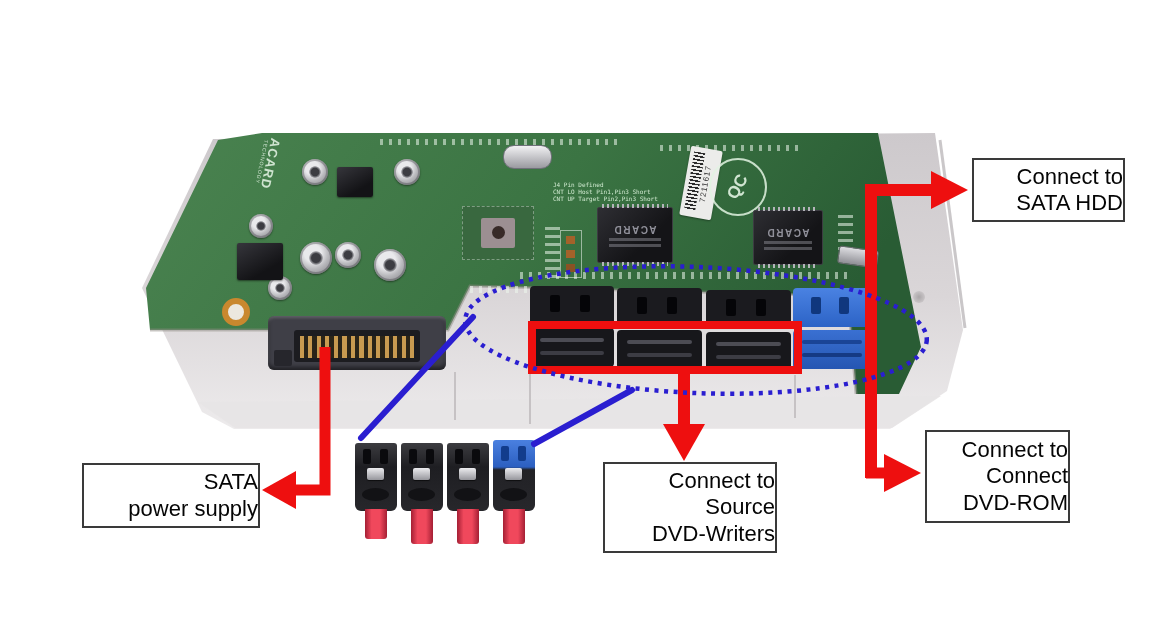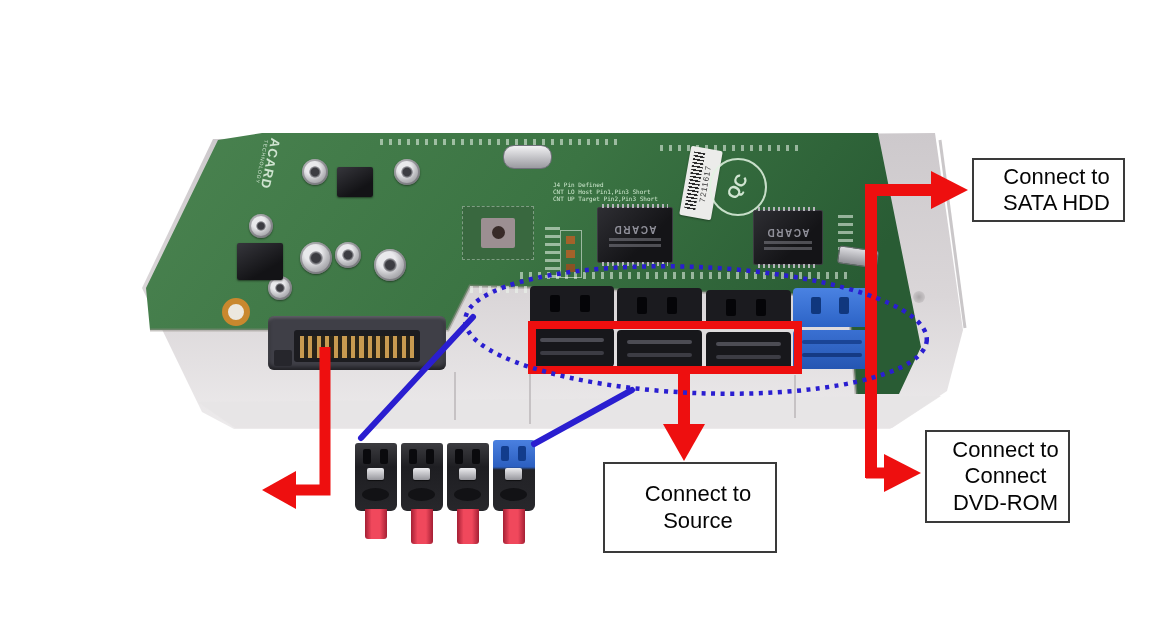--- a/index.html
+++ b/index.html
@@ -4,21 +4,21 @@
 <style>
   html,body{margin:0;padding:0;background:#fff;}
   .scene{position:relative;width:1154px;height:625px;background:#fff;overflow:hidden;
          font-family:"Liberation Sans",sans-serif;}
   .abs{position:absolute;}
   svg.layer{position:absolute;left:0;top:0;width:1154px;height:625px;pointer-events:none;}
   #photo-base{z-index:1;}
   .comp{position:absolute;z-index:2;}
   #annot{z-index:4;}
   .label-box{position:absolute;z-index:5;background:#fff;border:2px solid #3a3a3a;
-             display:flex;flex-direction:column;align-items:center;justify-content:center;
+             display:flex;flex-direction:column;align-items:flex-end;justify-content:center;
              font-size:22px;line-height:1.2;color:#050505;text-align:center;box-sizing:border-box;padding-left:16px;}
   
   .cap{border-radius:50%;background:radial-gradient(circle at 40% 35%, #e9e9ec 0 30%, #b9b9bd 55%, #77777c 100%);
        box-shadow:inset 0 0 0 2px rgba(60,60,65,.35), 0 1px 2px rgba(0,0,0,.45);}
   .cap::after{content:"";position:absolute;left:28%;top:28%;width:44%;height:44%;border-radius:50%;
        background:radial-gradient(circle,#3c3c42 0 45%,rgba(70,70,80,.25) 70%,transparent 72%);}
   .sot{background:linear-gradient(150deg,#36363c,#131316 70%);border-radius:2px;box-shadow:0 1px 2px rgba(0,0,0,.5);}
   .pads{background:repeating-linear-gradient(90deg, rgba(238,248,238,.55) 0 3px, transparent 3px 9px);height:7px;}
   .pads-v{background:repeating-linear-gradient(0deg, rgba(238,248,238,.55) 0 3px, transparent 3px 8px);width:15px;}
   .chip{background:linear-gradient(135deg,#2e2e33,#141417 65%);border:1px solid #3c3c42;border-radius:2px;
@@ -243,23 +243,28 @@
     <line x1="473" y1="317" x2="361" y2="438" stroke="#2a1ed0" stroke-width="6" stroke-linecap="round"></line>
     <line x1="632" y1="390" x2="534" y2="444" stroke="#2a1ed0" stroke-width="6" stroke-linecap="round"></line>
 
     <ellipse cx="696" cy="330" rx="231" ry="63" transform="rotate(2.5 696 330)" fill="none" stroke="#2a1ed0" stroke-width="4.5" stroke-dasharray="4 5.5"></ellipse>
   </svg>
 
   <div class="label-box" style="left:972px;top:158px;width:153px;height:64px;">
     <span>Connect to</span>
     <span>SATA HDD</span>
   </div>
+  <div class="label-box" style="left:82px;top:463px;width:178px;height:65px;">
+    <span>SATA</span>
+    <span>power supply</span>
+  </div>
   <div class="label-box" style="left:603px;top:462px;width:174px;height:91px;">
     <span>Connect to</span>
     <span>Source</span>
+    <span>DVD-Writers</span>
   </div>
   <div class="label-box" style="left:925px;top:430px;width:145px;height:93px;">
     <span>Connect to</span>
     <span>Connect</span>
     <span>DVD-ROM</span>
   </div>
 
 </div>
 
 </body></html>

